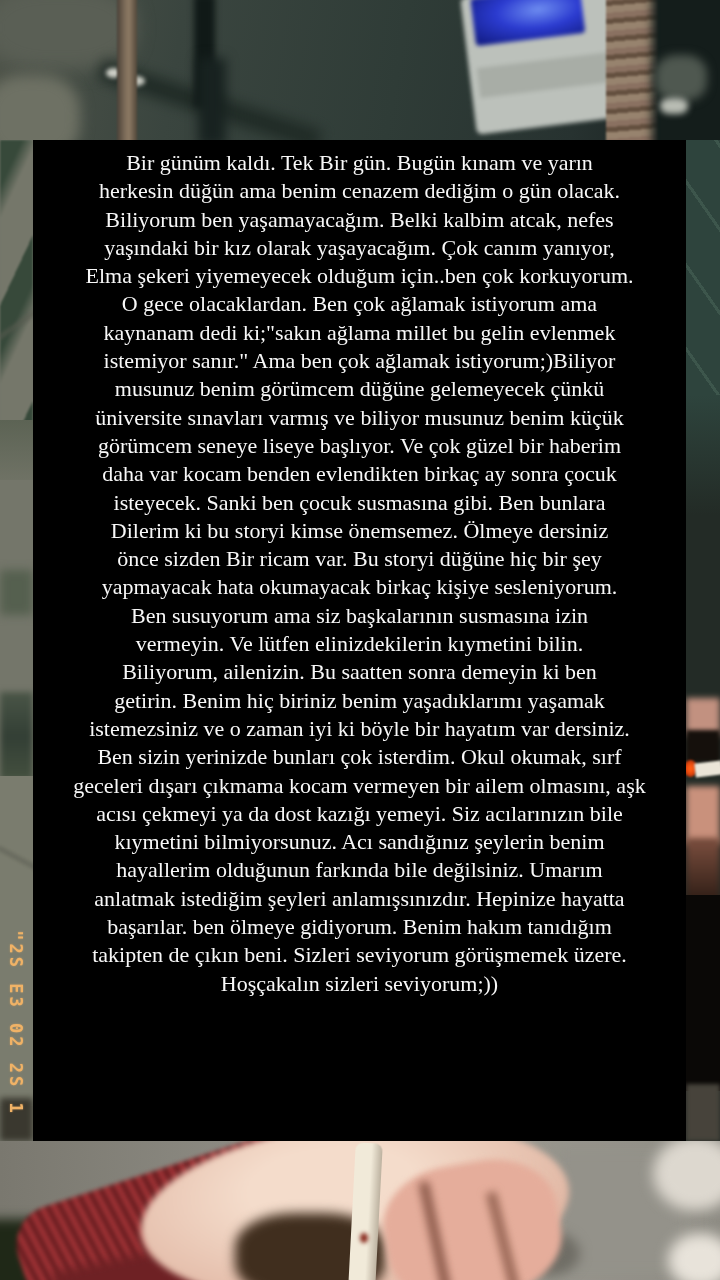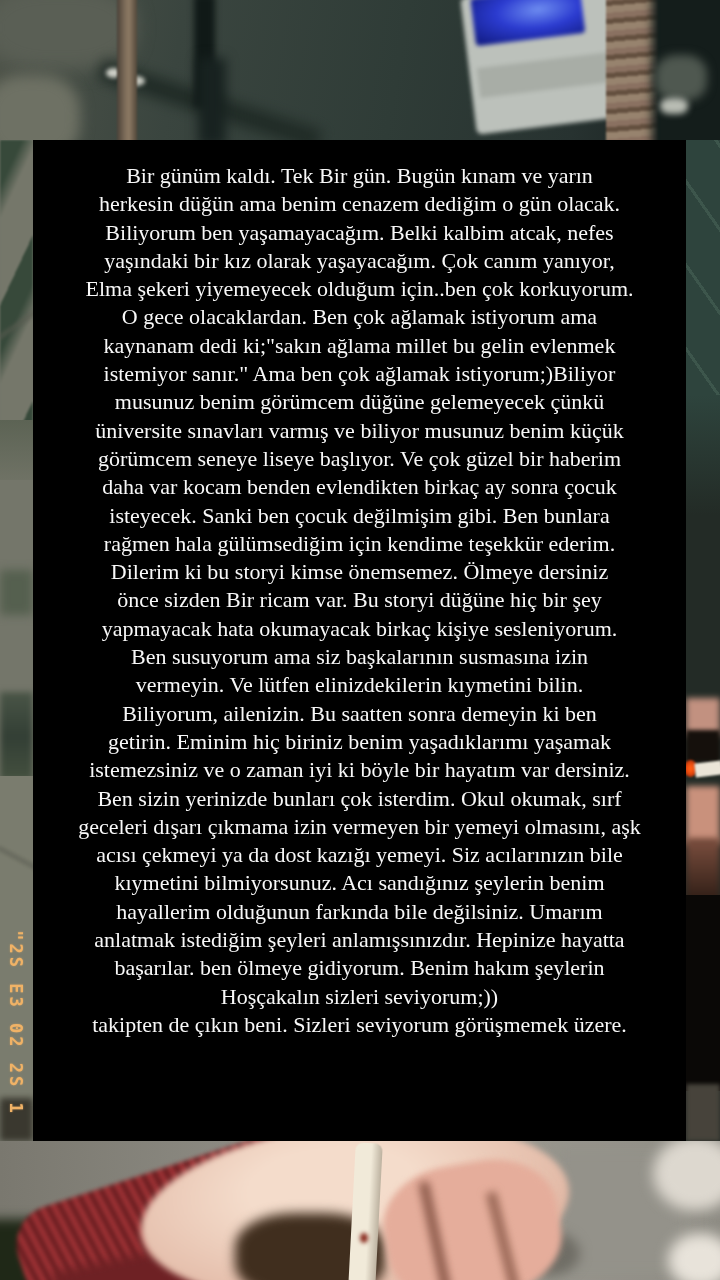--- a/index.html
+++ b/index.html
@@ -86,21 +86,21 @@
     transform:rotate(-10deg);background:#e5ad9b;}
   .pb-finger-gap1{left:430px;top:40px;width:10px;height:110px;background:#8c5a4a;filter:blur(4px);transform:rotate(-12deg);}
   .pb-finger-gap2{left:498px;top:50px;width:10px;height:100px;background:#976553;filter:blur(4px);transform:rotate(-14deg);}
   .pb-pave-blob{left:555px;top:8px;width:135px;height:125px;background:#94928a;filter:blur(7px);}
   .pb-mottle{left:515px;top:90px;width:65px;height:45px;background:#6f6d65;filter:blur(6px);border-radius:50%;}
   .pb-white1{left:653px;top:-5px;width:85px;height:75px;background:#ddd8cf;filter:blur(7px);border-radius:50%;}
   .pb-white2{left:668px;top:92px;width:65px;height:55px;background:#e8e3da;filter:blur(7px);border-radius:50%;}
 
   
   .story-box{left:33px;top:140px;width:653px;height:1001px;background:#000;
-    overflow:hidden;padding-top:22px;}
+    overflow:hidden;padding-top:9px;}
   .story-box .line{position:static;display:block;height:28.3px;line-height:28.3px;
     white-space:nowrap;text-align:center;font-size:22px;color:#f8f8f8;
     font-family:"Liberation Serif", serif;}
 </style>
 </head>
 <body>
 
 <div class="screen">
 
   <div class="photo-top">
@@ -175,35 +175,34 @@
         <div class="line">Biliyorum ben yaşamayacağım. Belki kalbim atcak, nefes</div>
         <div class="line">yaşındaki bir kız olarak yaşayacağım. Çok canım yanıyor,</div>
         <div class="line">Elma şekeri yiyemeyecek olduğum için..ben çok korkuyorum.</div>
         <div class="line">O gece olacaklardan. Ben çok ağlamak istiyorum ama</div>
         <div class="line">kaynanam dedi ki;"sakın ağlama millet bu gelin evlenmek</div>
         <div class="line">istemiyor sanır." Ama ben çok ağlamak istiyorum;)Biliyor</div>
         <div class="line">musunuz benim görümcem düğüne gelemeyecek çünkü</div>
         <div class="line">üniversite sınavları varmış ve biliyor musunuz benim küçük</div>
         <div class="line">görümcem seneye liseye başlıyor. Ve çok güzel bir haberim</div>
         <div class="line">daha var kocam benden evlendikten birkaç ay sonra çocuk</div>
-        <div class="line">isteyecek. Sanki ben çocuk değilmişim gibi. Ben bunlara</div>
-        <div class="line">rağmen hala gülümsediğim için kendime teşekkür ederim.</div>
+        <div class="line">isteyecek. Sanki ben çocuk susmasına gibi. Ben bunlara</div>
         <div class="line">Dilerim ki bu storyi kimse önemsemez. Ölmeye dersiniz</div>
         <div class="line">önce sizden Bir ricam var. Bu storyi düğüne hiç bir şey</div>
         <div class="line">yapmayacak hata okumayacak birkaç kişiye sesleniyorum.</div>
         <div class="line">Ben susuyorum ama siz başkalarının susmasına izin</div>
         <div class="line">vermeyin. Ve lütfen elinizdekilerin kıymetini bilin.</div>
         <div class="line">Biliyorum, ailenizin. Bu saatten sonra demeyin ki ben</div>
-        <div class="line">getirin. Eminim hiç biriniz benim yaşadıklarımı yaşamak</div>
+        <div class="line">getirin. Benim hiç biriniz benim yaşadıklarımı yaşamak</div>
         <div class="line">istemezsiniz ve o zaman iyi ki böyle bir hayatım var dersiniz.</div>
         <div class="line">Ben sizin yerinizde bunları çok isterdim. Okul okumak, sırf</div>
-        <div class="line">geceleri dışarı çıkmama izin vermeyen bir yemeyi olmasını, aşk</div>
+        <div class="line">geceleri dışarı çıkmama kocam vermeyen bir ailem olmasını, aşk</div>
         <div class="line">acısı çekmeyi ya da dost kazığı yemeyi. Siz acılarınızın bile</div>
         <div class="line">kıymetini bilmiyorsunuz. Acı sandığınız şeylerin benim</div>
         <div class="line">hayallerim olduğunun farkında bile değilsiniz. Umarım</div>
         <div class="line">anlatmak istediğim şeyleri anlamışsınızdır. Hepinize hayatta</div>
-        <div class="line">başarılar. ben ölmeye gidiyorum. Benim hakım şeylerin</div>
+        <div class="line">başarılar. ben ölmeye gidiyorum. Benim hakım tanıdığım</div>
+        <div class="line">takipten de çıkın beni. Sizleri seviyorum görüşmemek üzere.</div>
         <div class="line">Hoşçakalın sizleri seviyorum;))</div>
-        <div class="line">takipten de çıkın beni. Sizleri seviyorum görüşmemek üzere.</div>
       </div>
   </div>
 
 </div>
 
 </body></html>

